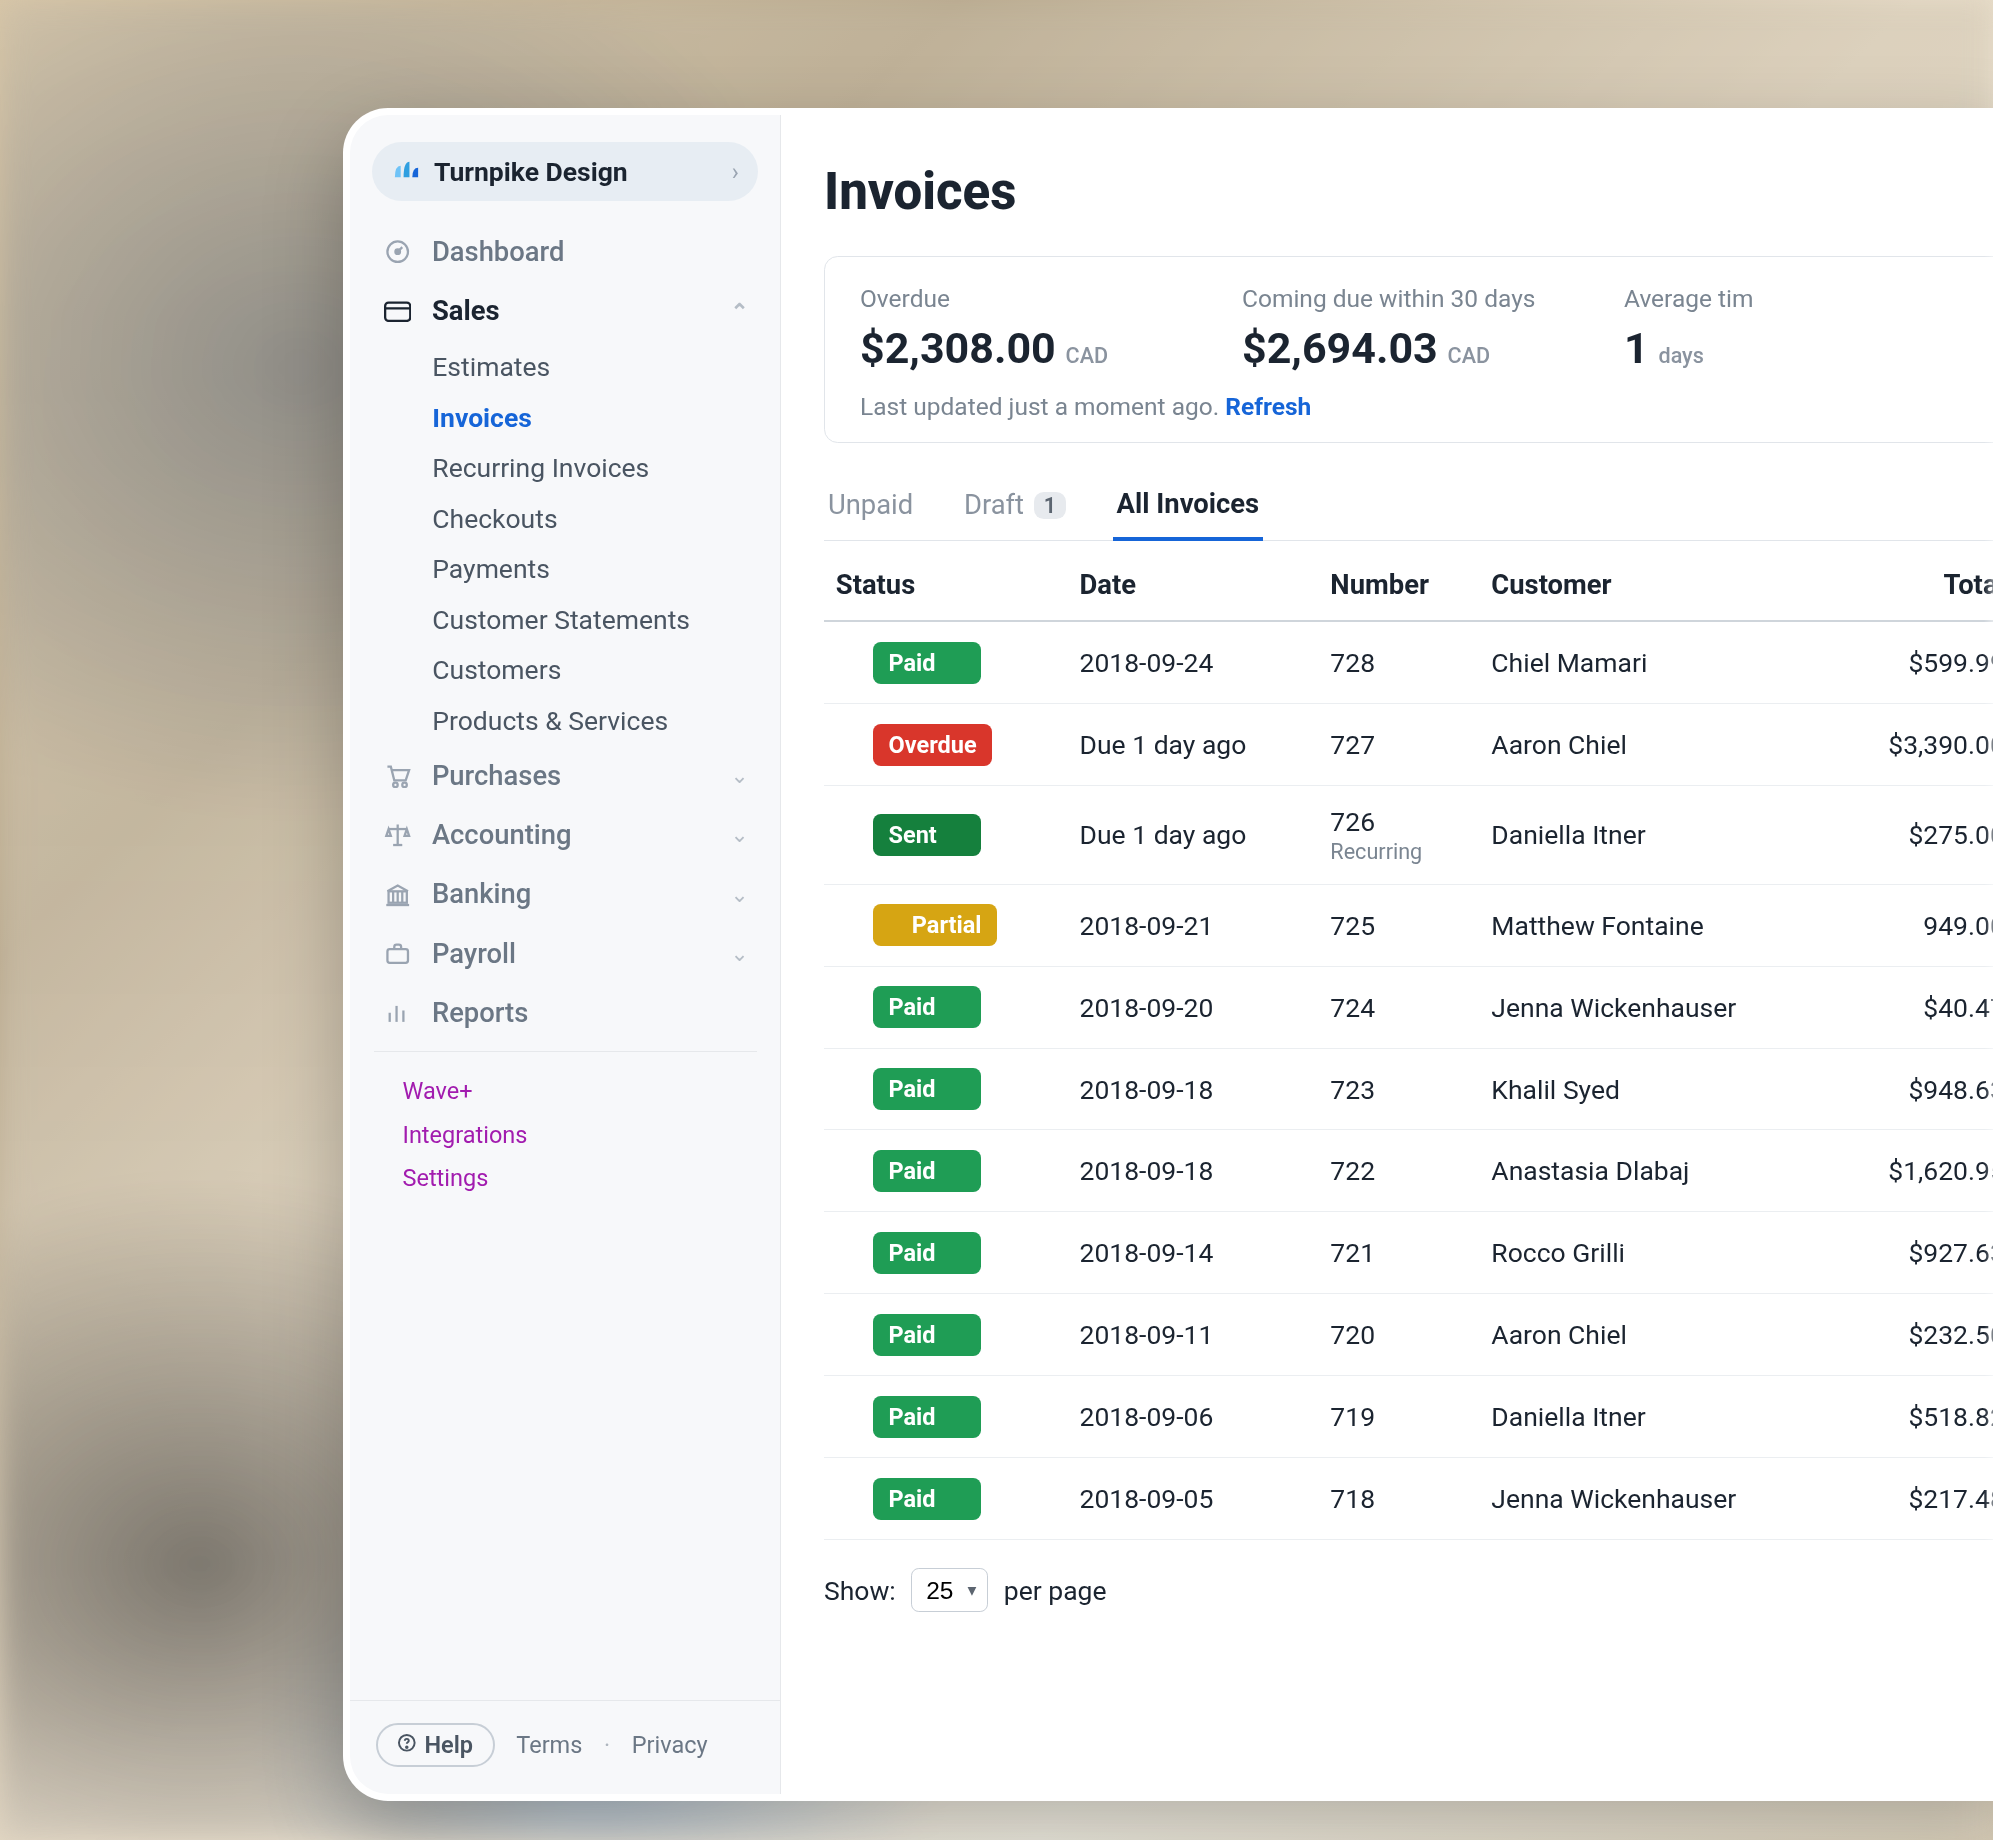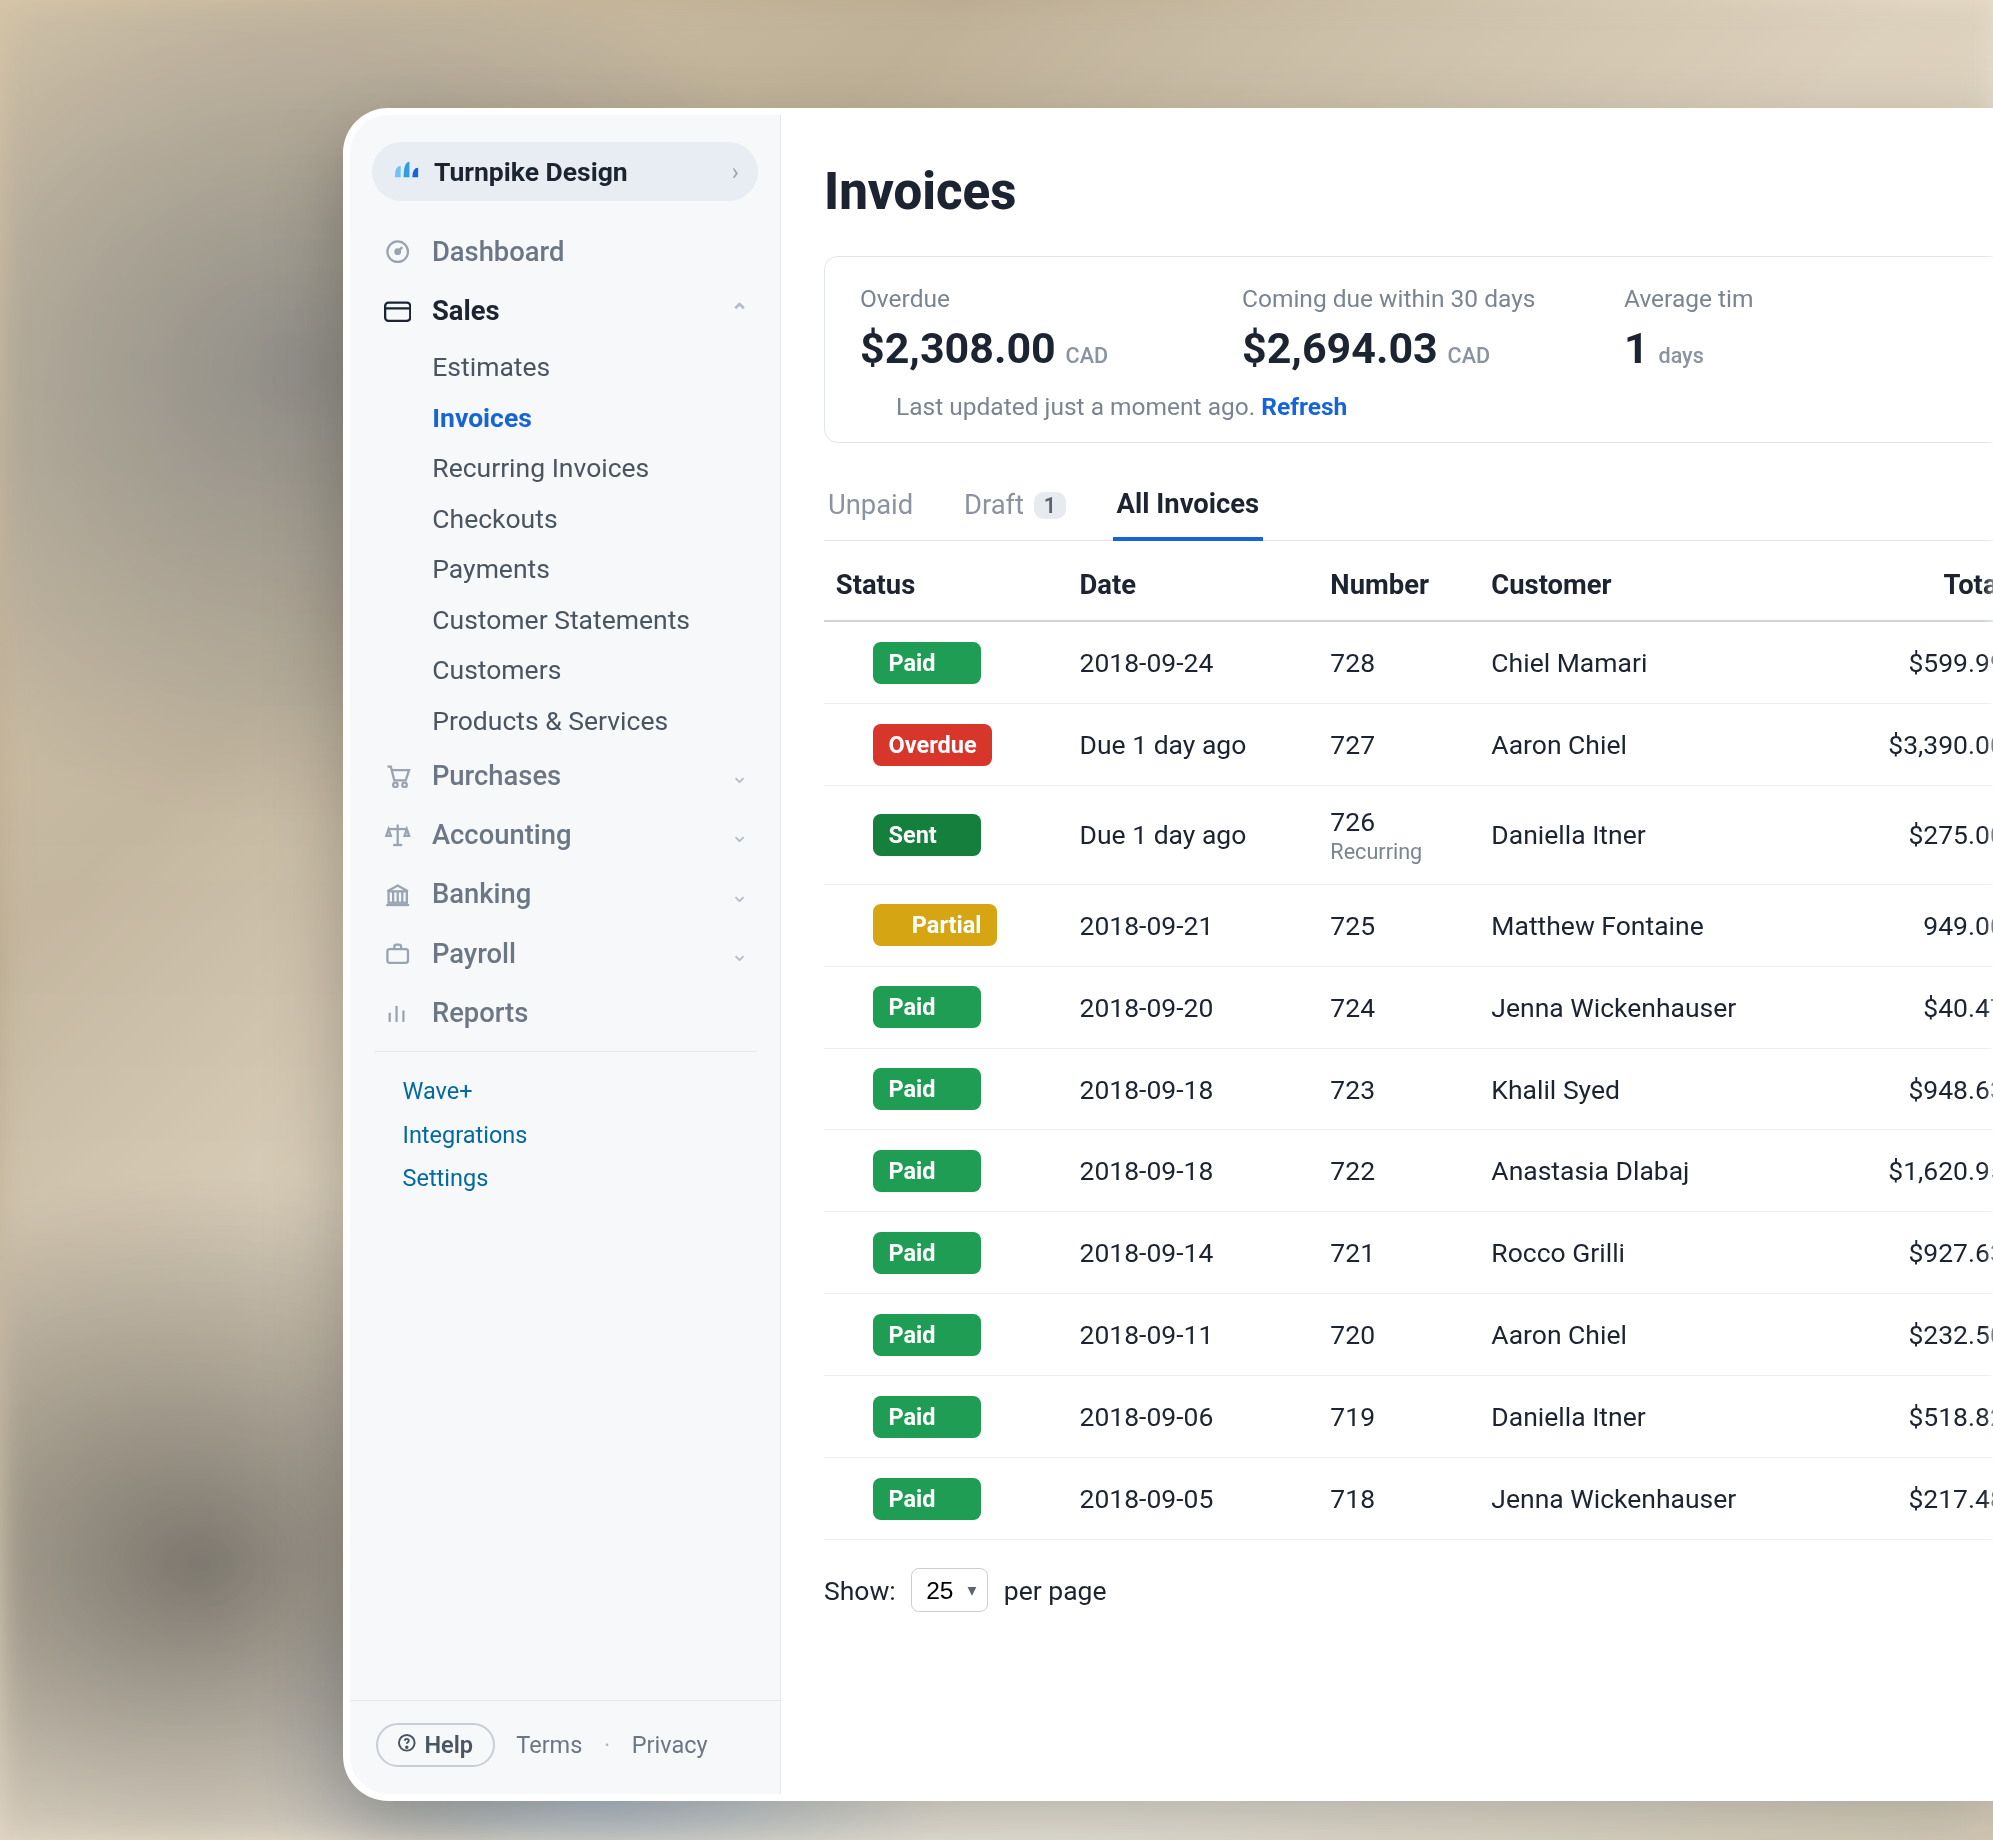--- a/index.html
+++ b/index.html
@@ -71,21 +71,21 @@
   .nav-item .nav-icon { width:33px; display:flex; justify-content:center; color:#9aa4b1; }
   .nav-item.active-parent { color:#1b2430; font-weight:700; }
   .nav-item .expand-icon { margin-left:auto; color:#b5bdc6; font-size:21.6px; }
   .nav-sub { padding-left: 51px; }
   .nav-sub .nav-subitem {
     padding: 9.8px 7.8px; font-size:26.5px; color:#4a5562; cursor:pointer;
   }
   .nav-sub .nav-subitem.active { color:#1665d8; font-weight:700; }
 
   .nav-section-small { padding: 17.6px 29px 0 29px; border-top:1px solid #e6e8eb; margin-top:7.8px; }
-  .nav-small-link { font-size:23.5px; color:#0369a1; padding:7.8px 0; cursor:pointer; }
+  .nav-small-link { font-size:23.5px; color:#a21caf; padding:7.8px 0; cursor:pointer; }
 
   .sidebar-footer {
     border-top:1px solid #e6e8eb;
     padding: 21.6px 25.5px 9.8px 25.5px;
     display:flex; align-items:center; gap:21.6px;
     color:#6b7785; font-size:23.5px;
   }
   .help-pill {
     border:2px solid #c7ced6; border-radius:979px;
     padding:5.9px 19.6px; display:flex; align-items:center; gap:7.8px;
@@ -103,21 +103,21 @@
     display:flex; gap:88px;
     margin-bottom:29px;
     position:relative;
     overflow:hidden;
   }
   .summary-block { min-width: 294px; }
   .summary-label { color:#7a8591; font-size:24.5px; margin-bottom:9.8px; }
   .summary-value { font-size:43px; font-weight:700; color:#1b2430; display:flex; align-items:baseline; gap:9.8px; }
   .summary-unit { font-size:21.6px; color:#8a939f; font-weight:500; text-transform:uppercase; letter-spacing:0; }
   .summary-value .days { font-size:21.6px; color:#8a939f; font-weight:500; text-transform:none; }
-  .summary-updated { position:absolute; left:35px; bottom:21.6px; font-size:24.5px; color:#7a8591;margin-left:36px; }
+  .summary-updated { position:absolute; left:35px; bottom:21.6px; font-size:24.5px; color:#7a8591; }
   .summary-updated a { color:#1665d8; font-weight:700; cursor:pointer; }
   .summary-card { padding-bottom:69px; }
 
   .tabs { display:flex; gap:43px; border-bottom:1px solid #e1e5ea; margin-bottom:0; }
   .tab { padding:15.7px 3.9px 17.6px 3.9px; font-size:27.4px; color:#8a939f; cursor:pointer; display:flex; align-items:center; gap:9.8px; }
   .tab.active { color:#1b2430; font-weight:700; border-bottom:4.9px solid #1665d8; margin-bottom:-1px; }
   .tab-badge { background:#e7eaee; color:#5c6570; border-radius:9.8px; padding:1px 9.8px; font-size:21.6px; font-weight:600; }
 
   table.invoices { width:100%; border-collapse:collapse; margin-top:0; }
   table.invoices th {

